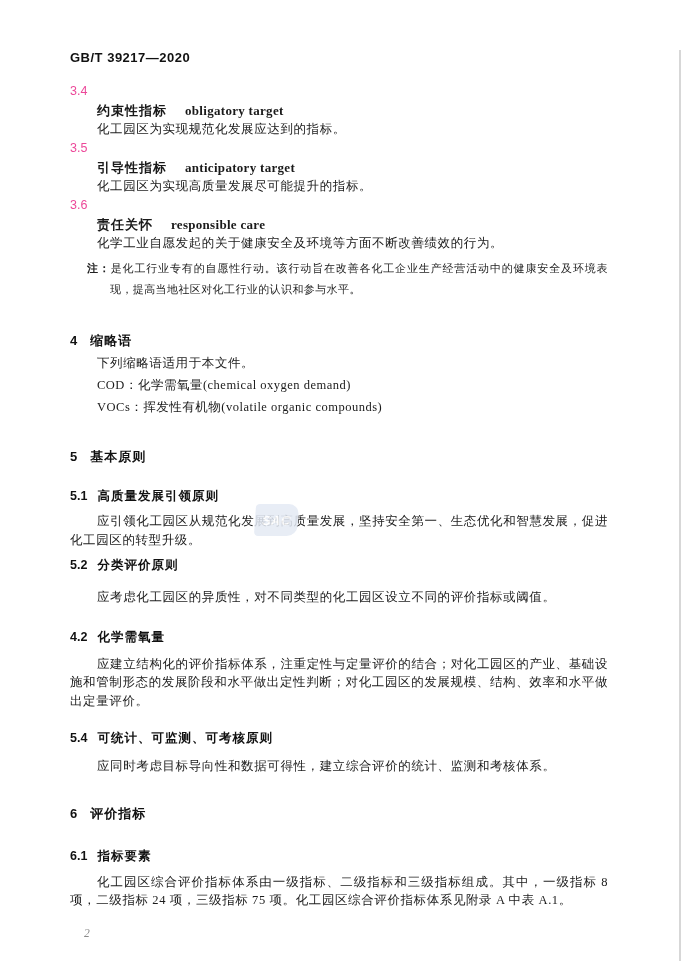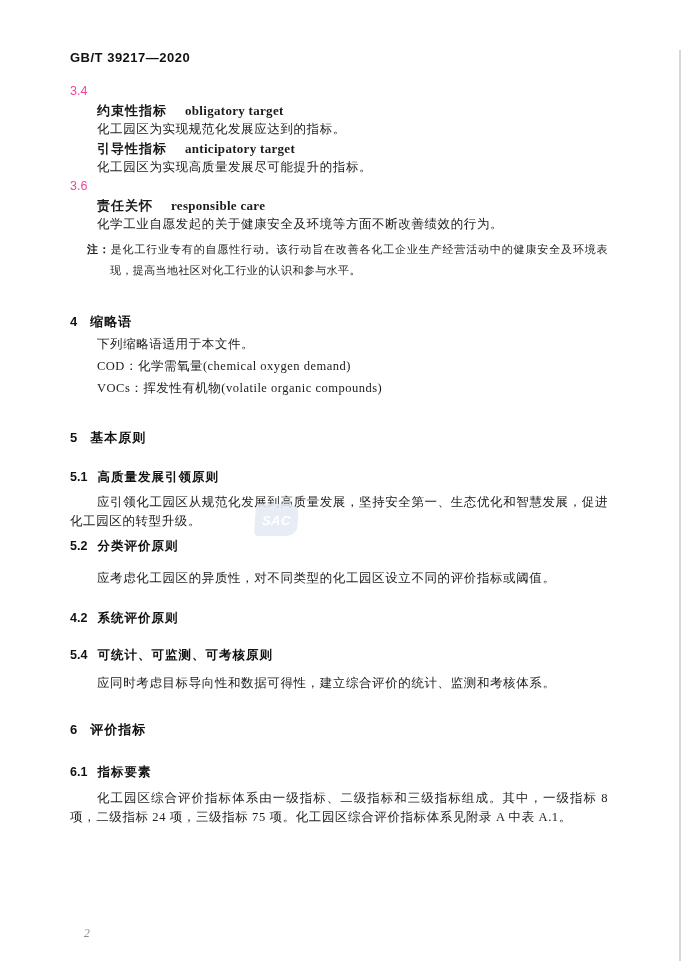--- a/index.html
+++ b/index.html
@@ -75,20 +75,21 @@
 
   <div class="terms">
 
     <div>
       <p class="term-num">3.4</p>
       <p class="term-line"><span class="term-cn">约束性指标</span><span class="term-en">obligatory target</span></p>
       <p class="term-def">化工园区为实现规范化发展应达到的指标。</p>
     </div>
 
     <div>
+      <p class="term-num">3.5</p>
       <p class="term-line"><span class="term-cn">引导性指标</span><span class="term-en">anticipatory target</span></p>
       <p class="term-def">化工园区为实现高质量发展尽可能提升的指标。</p>
     </div>
 
     <div>
       <p class="term-num">3.6</p>
       <p class="term-line"><span class="term-cn">责任关怀</span><span class="term-en">responsible care</span></p>
       <p class="term-def">化学工业自愿发起的关于健康安全及环境等方面不断改善绩效的行为。</p>
       <p class="note"><span class="note-label">注：</span><span>是化工行业专有的自愿性行动。该行动旨在改善各化工企业生产经营活动中的健康安全及环境表现，提高当地社区对化工行业的认识和参与水平。</span></p>
     </div>
@@ -103,21 +104,22 @@
   </ul>
 
   <div class="sec-heading mt-sec5"><span class="sec-num">5</span><span class="sec-title">基本原则</span></div>
 
   <div class="sub-heading mt-51"><span class="sec-num">5.1</span><span class="sec-title">高质量发展引领原则</span></div>
   <p class="para mt-51-body">应引领化工园区从规范化发展到高质量发展，坚持安全第一、生态优化和智慧发展，促进化工园区的转型升级。</p>
 
   <div class="sub-heading mt-52"><span class="sec-num">5.2</span><span class="sec-title">分类评价原则</span></div>
   <p class="para mt-52-body">应考虑化工园区的异质性，对不同类型的化工园区设立不同的评价指标或阈值。</p>
 
-  <div class="sub-heading mt-53"><span class="sec-num">4.2</span><span class="sec-title">系统评价原则</span></div>
+  <div class="sub-heading mt-53"><span class="sec-num">4.2</span><span class="sec-title">化学需氧量</span></div>
+  <p class="para mt-53-body">应建立结构化的评价指标体系，注重定性与定量评价的结合；对化工园区的产业、基础设施和管制形态的发展阶段和水平做出定性判断；对化工园区的发展规模、结构、效率和水平做出定量评价。</p>
 
   <div class="sub-heading mt-54"><span class="sec-num">5.4</span><span class="sec-title">可统计、可监测、可考核原则</span></div>
   <p class="para mt-54-body">应同时考虑目标导向性和数据可得性，建立综合评价的统计、监测和考核体系。</p>
 
   <div class="sec-heading mt-sec6"><span class="sec-num">6</span><span class="sec-title">评价指标</span></div>
 
   <div class="sub-heading mt-61"><span class="sec-num">6.1</span><span class="sec-title">指标要素</span></div>
   <p class="para mt-61-body">化工园区综合评价指标体系由一级指标、二级指标和三级指标组成。其中，一级指标 8 项，二级指标 24 项，三级指标 75 项。化工园区综合评价指标体系见附录 A 中表 A.1。</p>
 
   <div class="watermark">

